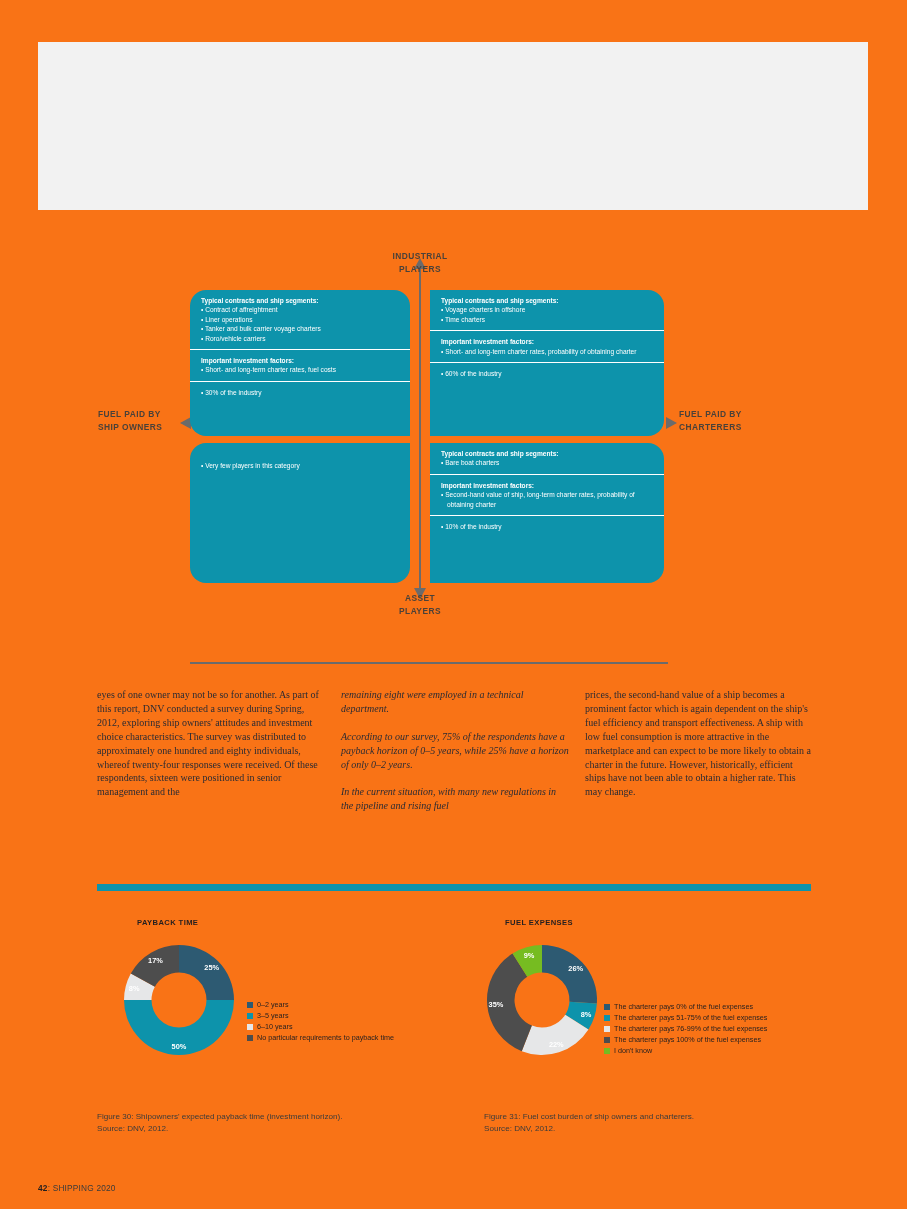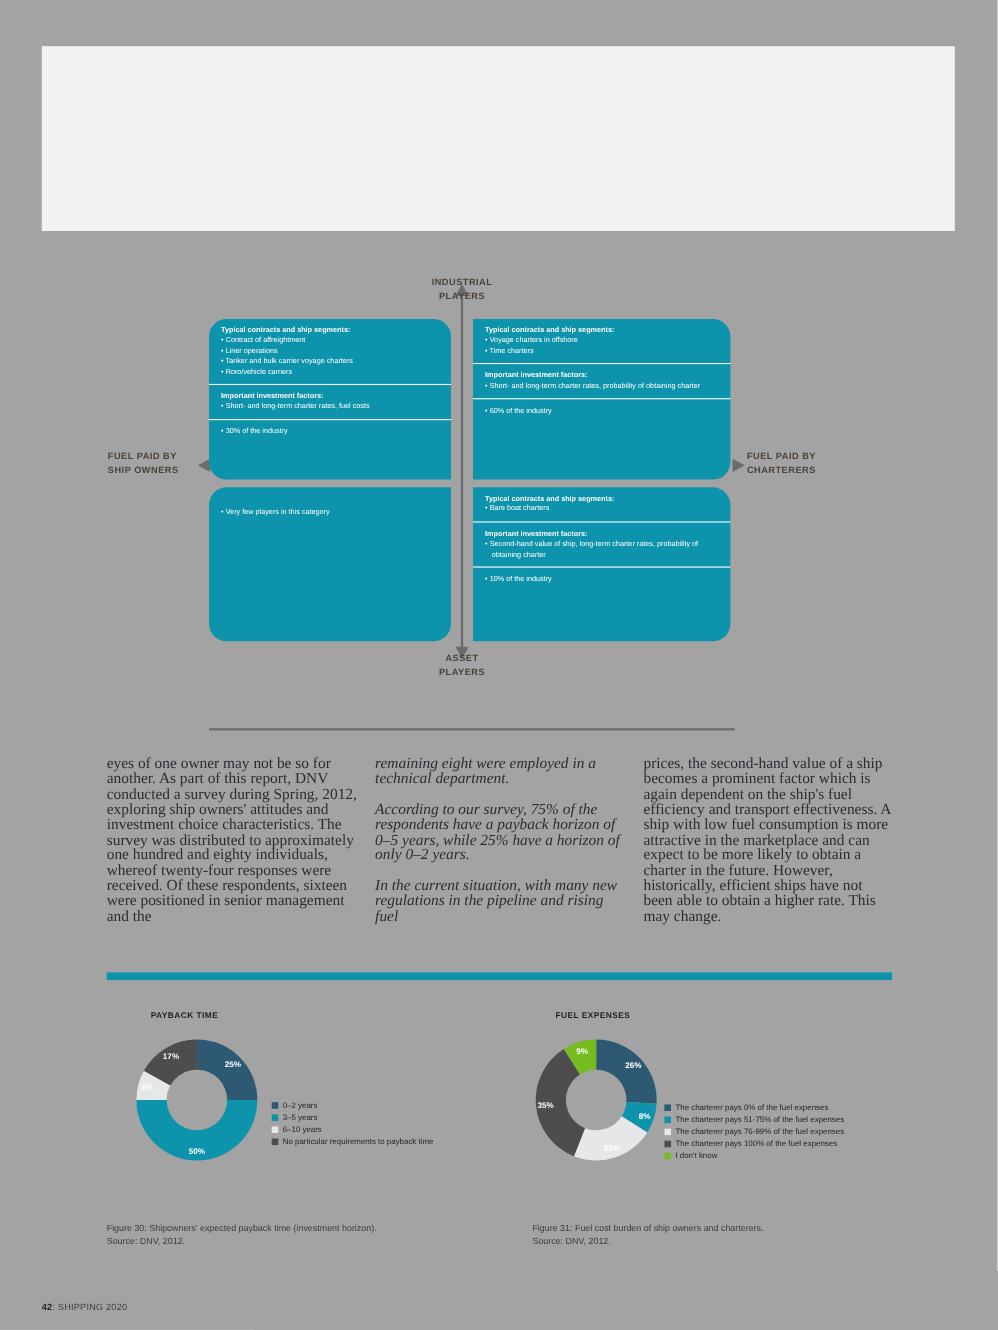--- a/index.html
+++ b/index.html
@@ -2,21 +2,21 @@
 <html><head>
 <meta charset="utf-8">
 <style>
   * { box-sizing: border-box; margin: 0; padding: 0; }
   html, body {
     width: 907px; height: 1209px;
     background: #ffffff;
     font-family: "Liberation Sans", sans-serif;
     overflow: hidden;
   }
-  .page { position: relative; width: 907px; height: 1209px; background: #a3a3a3; }
+  .page { position: relative; width: 907px; height: 1209px; background: #f97316; }
 
   
   .grey-block {
     position: absolute; left: 38px; top: 42px;
     width: 830px; height: 168px;
     background: #f2f2f2;
   }
 
   
   .quad-figure { position: absolute; left: 0; top: 240px; width: 907px; height: 375px; }
@@ -87,21 +87,21 @@
     font-size: 8.1px; color: #3b3b3b; line-height: 12px;
     font-family: "Liberation Sans", sans-serif;
   }
   .cap-fig29 { left: 97px; top: 633px; width: 600px; }
 
   
   .body-cols { position: absolute; left: 97px; top: 688px; width: 716px; }
   .col {
     position: absolute; top: 0; width: 228px;
     font-family: "Liberation Serif", serif;
-    font-size: 14px; line-height: 13.9px; color: #2b2b33;
+    font-size: 10px; line-height: 13.9px; color: #2b2b33;
     text-align: left;
   }
   .col-1 { left: 0px; }
   .col-2 { left: 244px; font-style: italic; }
   .col-3 { left: 488px; }
   .col p + p { margin-top: 13.9px; }
 
   
   .teal-rule {
     position: absolute; left: 97px; top: 884px;

